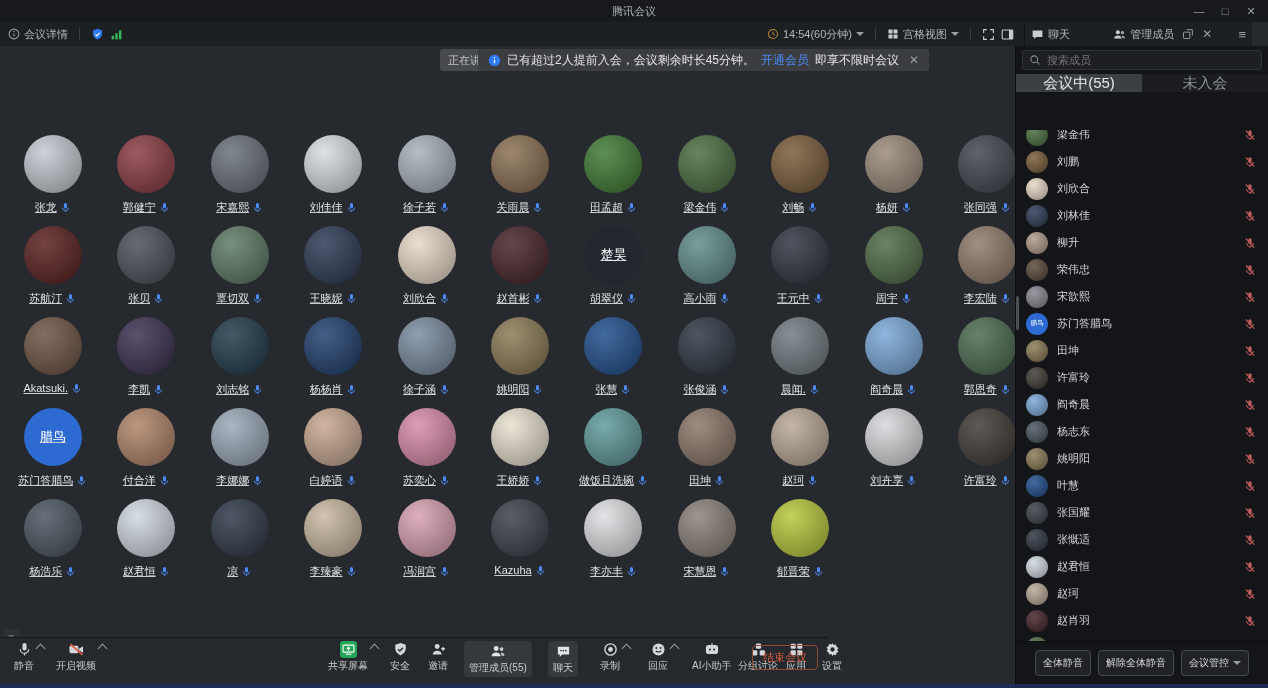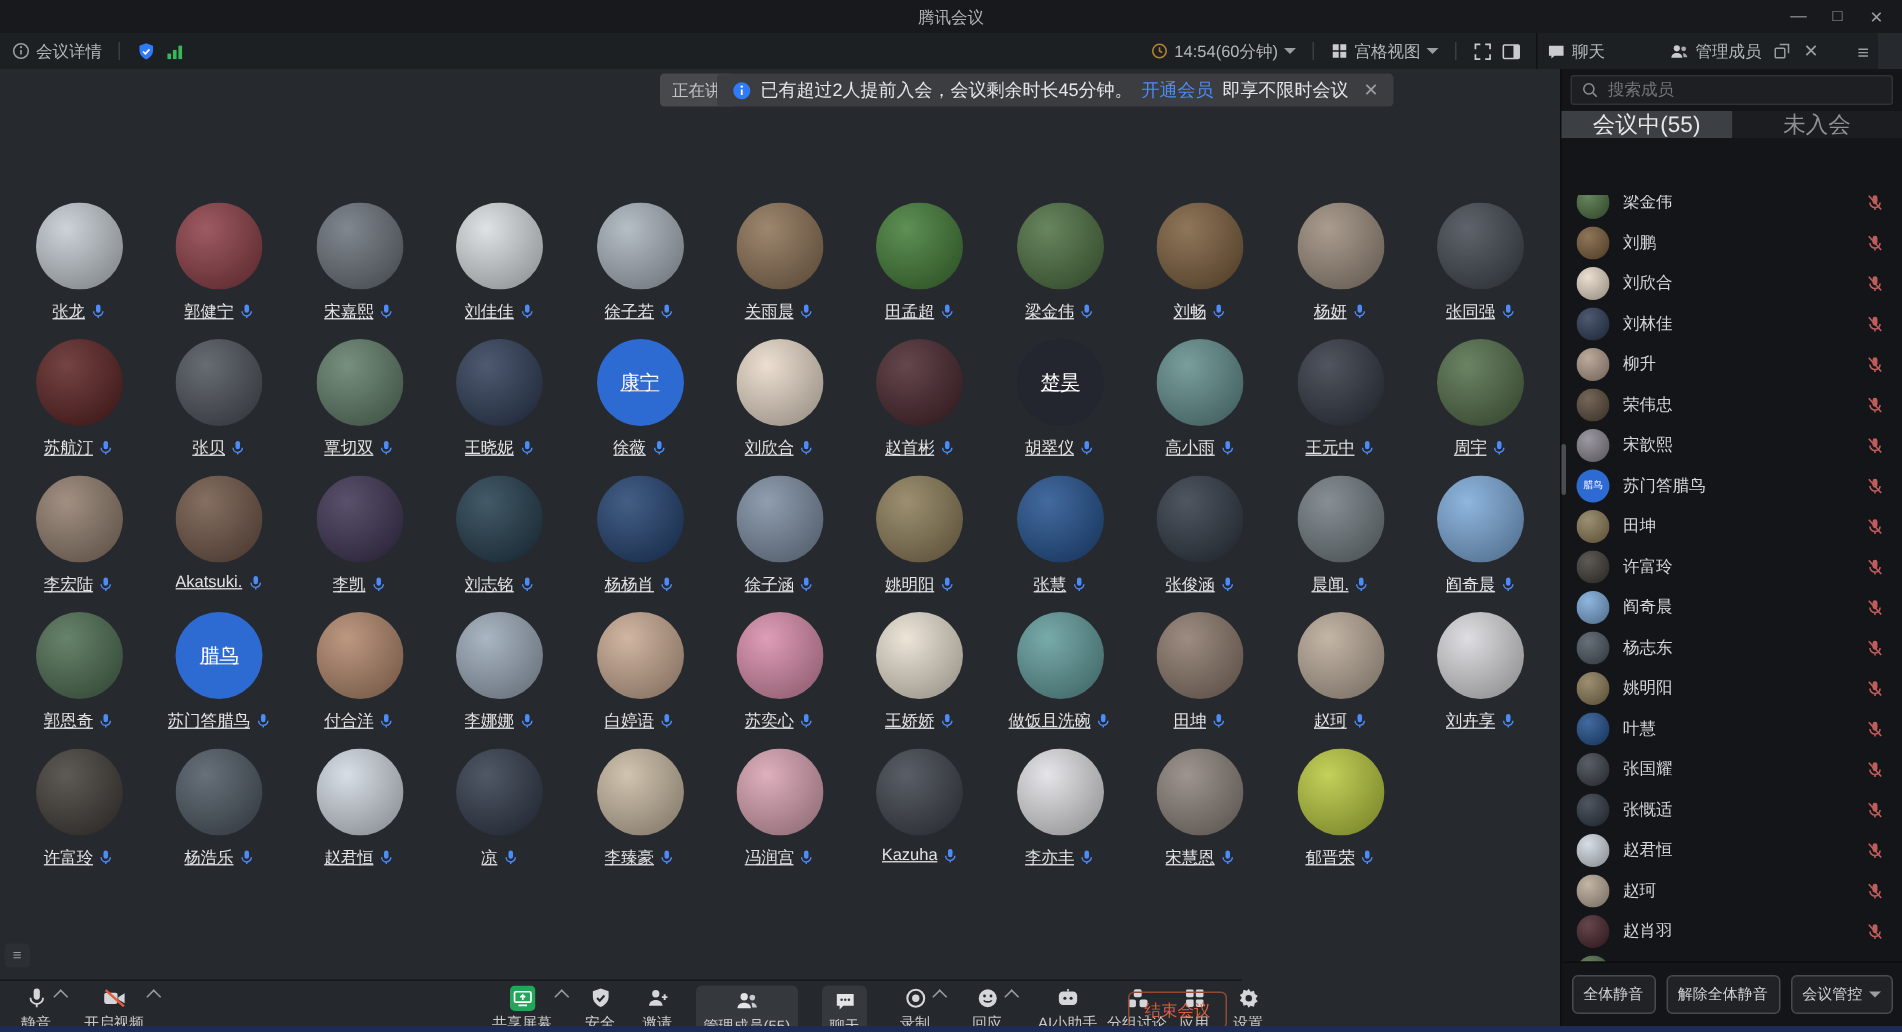--- a/index.html
+++ b/index.html
@@ -43,21 +43,21 @@
 
   .grid{position:absolute;top:89px;left:6px;width:1028px;display:grid;grid-template-columns:repeat(11,1fr);row-gap:11px;}
   .cell{display:flex;flex-direction:column;align-items:center;text-decoration:underline;}
   .cell .avatar{width:58px;height:58px;border-radius:50%;flex:0 0 58px;}
   .cell .avatar.avatar-text{display:flex;align-items:center;justify-content:center;color:#fff;font-size:13px;}
   .cell .pname{margin-top:7px;display:flex;align-items:center;gap:3px;font-size:11px;color:#e2e4e6;
                max-width:88px;}
   .cell .pname .nm{max-width:72px;overflow:hidden;text-overflow:ellipsis;white-space:nowrap;}
 
   
-  .sidebar{position:absolute;top:46px;right:0;width:228px;height:638px;background:#141518;border-left:1px solid #0c0d0f;box-sizing:border-box;}
+  .sidebar{position:absolute;top:46px;right:0;width:253px;height:638px;background:#141518;border-left:1px solid #0c0d0f;box-sizing:border-box;}
   .search-row{position:relative;margin:4px 6px 0 6px;}
   .search-row input{width:100%;box-sizing:border-box;height:20px;background:#1d1f22;border:1px solid #2f3237;
                     border-radius:2px;color:#cfd1d4;font-size:11px;padding:0 6px 0 24px;outline:none;}
   .search-row .s-icon{position:absolute;left:7px;top:4px;color:#8a8d92;}
   .tabs{display:flex;height:18px;margin-top:4px;}
   .tab{flex:1;display:flex;align-items:center;justify-content:center;font-size:15px;color:#8d9095;background:#1b1d20;cursor:default;}
   .tab.active{background:#3c3f44;color:#e6e7e9;}
   .member-list{position:absolute;top:84px;bottom:42px;left:0;right:0;overflow:hidden;}
   .member-scroll{margin-top:-9px;}
   .member{height:27px;display:flex;align-items:center;padding:0 12px 0 10px;}
@@ -65,21 +65,21 @@
   .m-avatar.avatar-text{display:flex;align-items:center;justify-content:center;color:#fff;font-size:6.5px;}
   .m-name{margin-left:9px;font-size:11px;color:#d4d6d9;max-width:130px;overflow:hidden;white-space:nowrap;text-overflow:ellipsis;}
   .m-mic{margin-left:auto;color:#c05c5c;}
   .sb-scrollthumb{position:absolute;left:0;top:250px;width:3px;height:34px;background:#4a4d52;border-radius:2px;}
   .sb-footer{position:absolute;bottom:0;left:0;right:0;height:42px;background:#141518;border-top:1px solid #0c0d0f;
              display:flex;align-items:center;justify-content:center;gap:7px;}
   .sb-btn{display:flex;align-items:center;gap:4px;background:#202226;border:1px solid #474a4f;border-radius:4px;
           color:#d2d4d7;font-size:10px;padding:5px 7px;cursor:default;white-space:nowrap;}
 
   
-  .bottombar{position:absolute;left:0;bottom:0;width:828px;height:34px;background:#25282c;border-top:1px solid #17181b;text-decoration:underline;}
+  .bottombar{position:absolute;left:0;bottom:16px;width:828px;height:34px;background:#25282c;border-top:1px solid #17181b;text-decoration:underline;}
   .tool{position:absolute;display:flex;flex-direction:column;align-items:center;gap:1px;color:#c9cbce;cursor:default;}
   .tool .t-label{font-size:10px;white-space:nowrap;color:#c9cbce;}
   .tool .t-icon{height:17px;display:flex;align-items:center;color:#d4d6d9;}
   .tool.active{background:#35383d;border-radius:4px;padding:2px 5px;}
   .tool .tchev{position:absolute;right:-10px;top:4px;}
   .endbtn{position:absolute;right:10px;top:7px;border:1px solid #8f4a36;color:#d95f40;background:transparent;
           border-radius:4px;font-size:11px;padding:4px 10px;cursor:default;font-family:inherit;}
   .bottom-strip{position:absolute;left:0;bottom:0;width:1268px;height:4px;background:#1e2c55;}
   .collapse-handle{position:absolute;left:3px;top:583px;width:17px;height:16px;background:#2c2f33;border-radius:3px;
                    display:flex;align-items:center;justify-content:center;color:#9a9da1;font-size:10px;}
@@ -367,31 +367,20 @@
           <span class="pname">
             <span class="nm">王晓妮</span>
             <svg width="11" height="11" viewBox="0 0 16 16" style="color:#4d8bf8">
               <rect x="5.8" y="1.5" width="4.4" height="8" rx="2.2" fill="currentColor"></rect>
               <path d="M3.5 8a4.5 4.5 0 0 0 9 0" fill="none" stroke="currentColor" stroke-width="1.4"></path>
               <line x1="8" y1="12.6" x2="8" y2="14.6" stroke="currentColor" stroke-width="1.4"></line>
             </svg>
           </span>
         </div>
 
-        <div class="cell">
-          <span class="avatar avatar-text" style="background: rgb(45, 107, 210);">康宁</span>
-          <span class="pname">
-            <span class="nm">徐薇</span>
-            <svg width="11" height="11" viewBox="0 0 16 16" style="color:#4d8bf8">
-              <rect x="5.8" y="1.5" width="4.4" height="8" rx="2.2" fill="currentColor"></rect>
-              <path d="M3.5 8a4.5 4.5 0 0 0 9 0" fill="none" stroke="currentColor" stroke-width="1.4"></path>
-              <line x1="8" y1="12.6" x2="8" y2="14.6" stroke="currentColor" stroke-width="1.4"></line>
-            </svg>
-          </span>
-        </div>
 
         <div class="cell">
           <span class="avatar" style="background: radial-gradient(circle at 35% 30%, rgba(255, 255, 255, 0.16), rgba(0, 0, 0, 0.38)), rgb(232, 217, 200);"></span>
           <span class="pname">
             <span class="nm">刘欣合</span>
             <svg width="11" height="11" viewBox="0 0 16 16" style="color:#4d8bf8">
               <rect x="5.8" y="1.5" width="4.4" height="8" rx="2.2" fill="currentColor"></rect>
               <path d="M3.5 8a4.5 4.5 0 0 0 9 0" fill="none" stroke="currentColor" stroke-width="1.4"></path>
               <line x1="8" y1="12.6" x2="8" y2="14.6" stroke="currentColor" stroke-width="1.4"></line>
             </svg>

